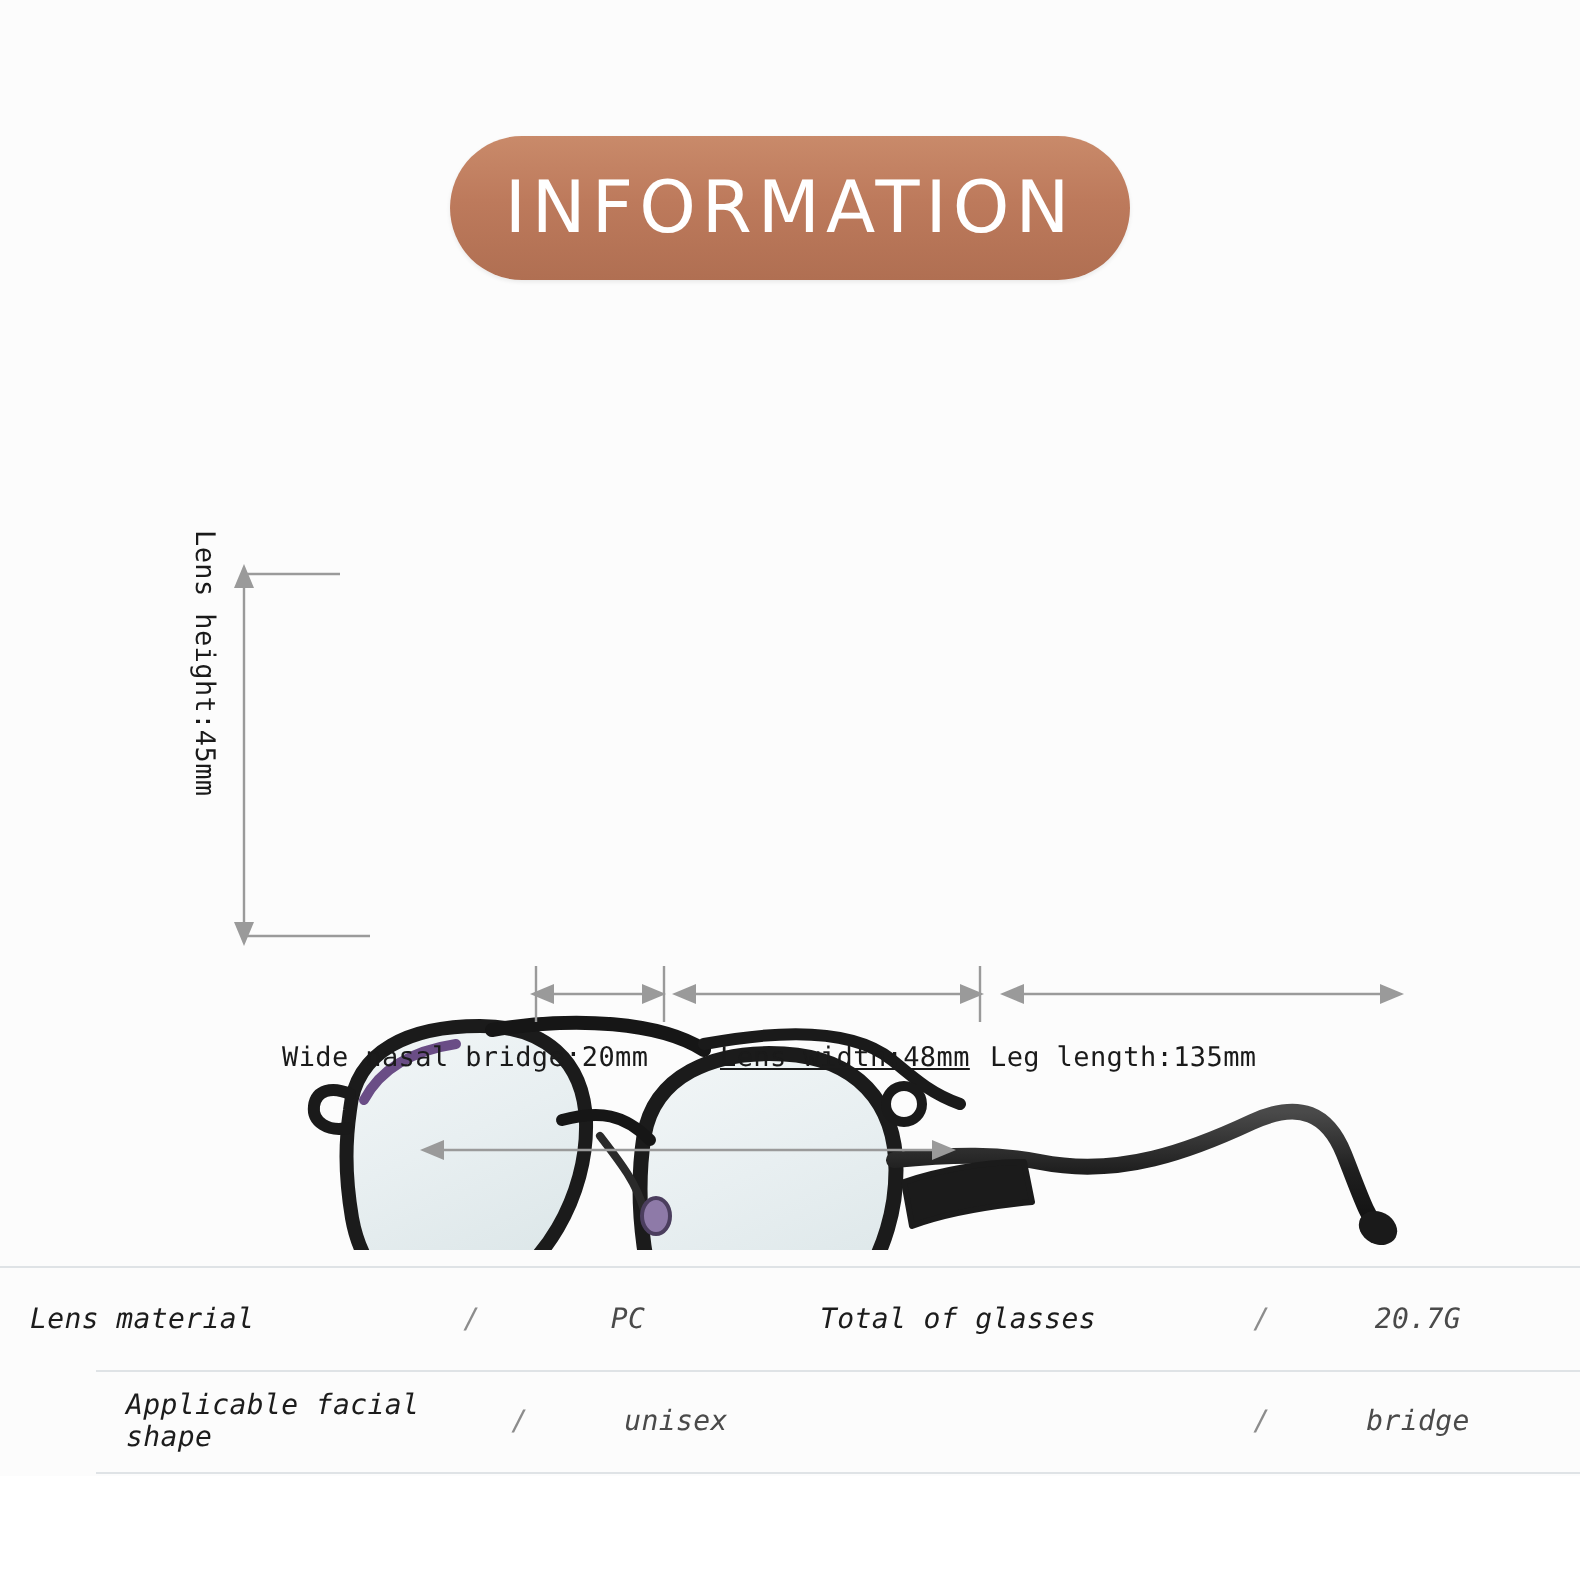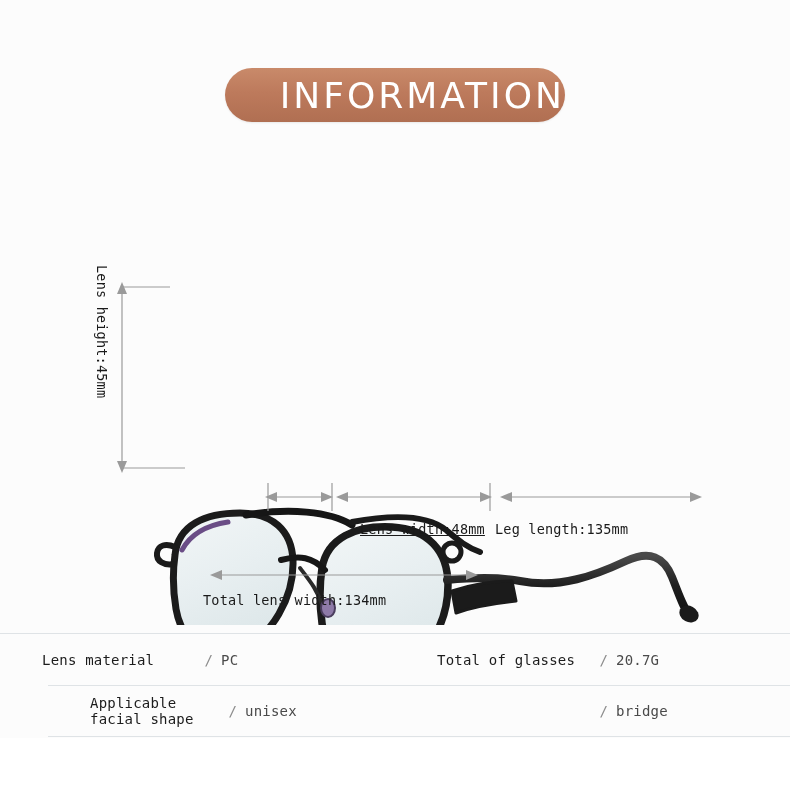--- a/index.html
+++ b/index.html
@@ -16,24 +16,24 @@
     background: #fcfcfc;
   }
 
   
   .badge-wrap {
     position: absolute;
     top: 68px; left: 0; right: 0;
     display: flex; justify-content: center;
   }
   .badge {
-    width: 340px; height: 54px;
+    width: 340px; height: 72px;
     border-radius: 38px;
     background: linear-gradient(180deg, #c98a6a 0%, #bd7a5c 45%, #b06f52 100%);
-    display: flex; align-items: center; justify-content: flex-end;
+    display: flex; align-items: center; justify-content: center;
     box-shadow: 0 1px 2px rgba(0,0,0,0.08);
   }
   .badge span {
     color: #ffffff;
     font-size: 36px;
     letter-spacing: 3px;
     font-family: "DejaVu Sans", sans-serif;
     font-weight: 400;
   }
 
@@ -74,43 +74,44 @@
     display: flex;
     height: 52px;
     border-top: 1px solid #dfe3e6;
     align-items: center;
   }
   .spec-row:last-child { border-bottom: 1px solid #dfe3e6; margin-left: 48px; }
   .spec-cell {
     flex: 1 1 50%;
     display: flex;
     align-items: center;
-    padding: 0 42px;
+    padding: 0 15px;
     height: 100%;
+    font-style: italic;
   }
   .spec-key {
     font-size: 14px;
     color: #1c1c1c;
     font-family: "DejaVu Sans Mono", monospace;
     letter-spacing: 0.2px;
   }
   .spec-sep {
     font-size: 14px;
     color: #8c8c8c;
     margin: 0 6px 0 auto;
     padding-right: 2px;
     font-family: "DejaVu Sans Mono", monospace;
   }
   .spec-val {
     font-size: 14px;
     color: #4a4a4a;
     font-family: "DejaVu Sans Mono", monospace;
     letter-spacing: 0.2px;
     min-width: 132px;
-    text-align: left;
+    text-align: center;
   }
   .spec-cell.left .spec-sep { margin-left: auto; }
   .spec-cell.right .spec-sep { margin-left: auto; }
 
   .bottom-fill {
     position: absolute;
     left: 0; top: 738px;
     width: 790px; height: 52px;
     background: #ffffff;
   }
@@ -200,26 +201,26 @@
         <path d="M702 272 L690 267 L690 277 Z" fill="#9a9a9a" stroke="none"></path>
 
         <line x1="215" y1="350" x2="473" y2="350"></line>
         <path d="M210 350 L222 345 L222 355 Z" fill="#9a9a9a" stroke="none"></path>
         <path d="M478 350 L466 345 L466 355 Z" fill="#9a9a9a" stroke="none"></path>
       </g>
     </svg>
 
     <div class="vert-label" style="left:110px; top:40px;">Lens height:45mm</div>
 
+    <div class="dim-label" style="left:141px; top:296px;">Wide nasal bridge:20mm</div>
 
     <div class="dim-label" style="left:360px; top:296px;text-decoration:underline;">Lens width:48mm</div>
 
     <div class="dim-label" style="left:495px; top:296px;">Leg length:135mm</div>
 
-    <div class="dim-label" style="left:203px; top:367px;">Total lens width:134mm</div>
   </div>
 
   <div class="spec-table">
 
     <div class="spec-row">
       <div class="spec-cell left">
         <span class="spec-key">Lens material</span>
         <span class="spec-sep">/</span>
         <span class="spec-val">PC</span>
       </div>

